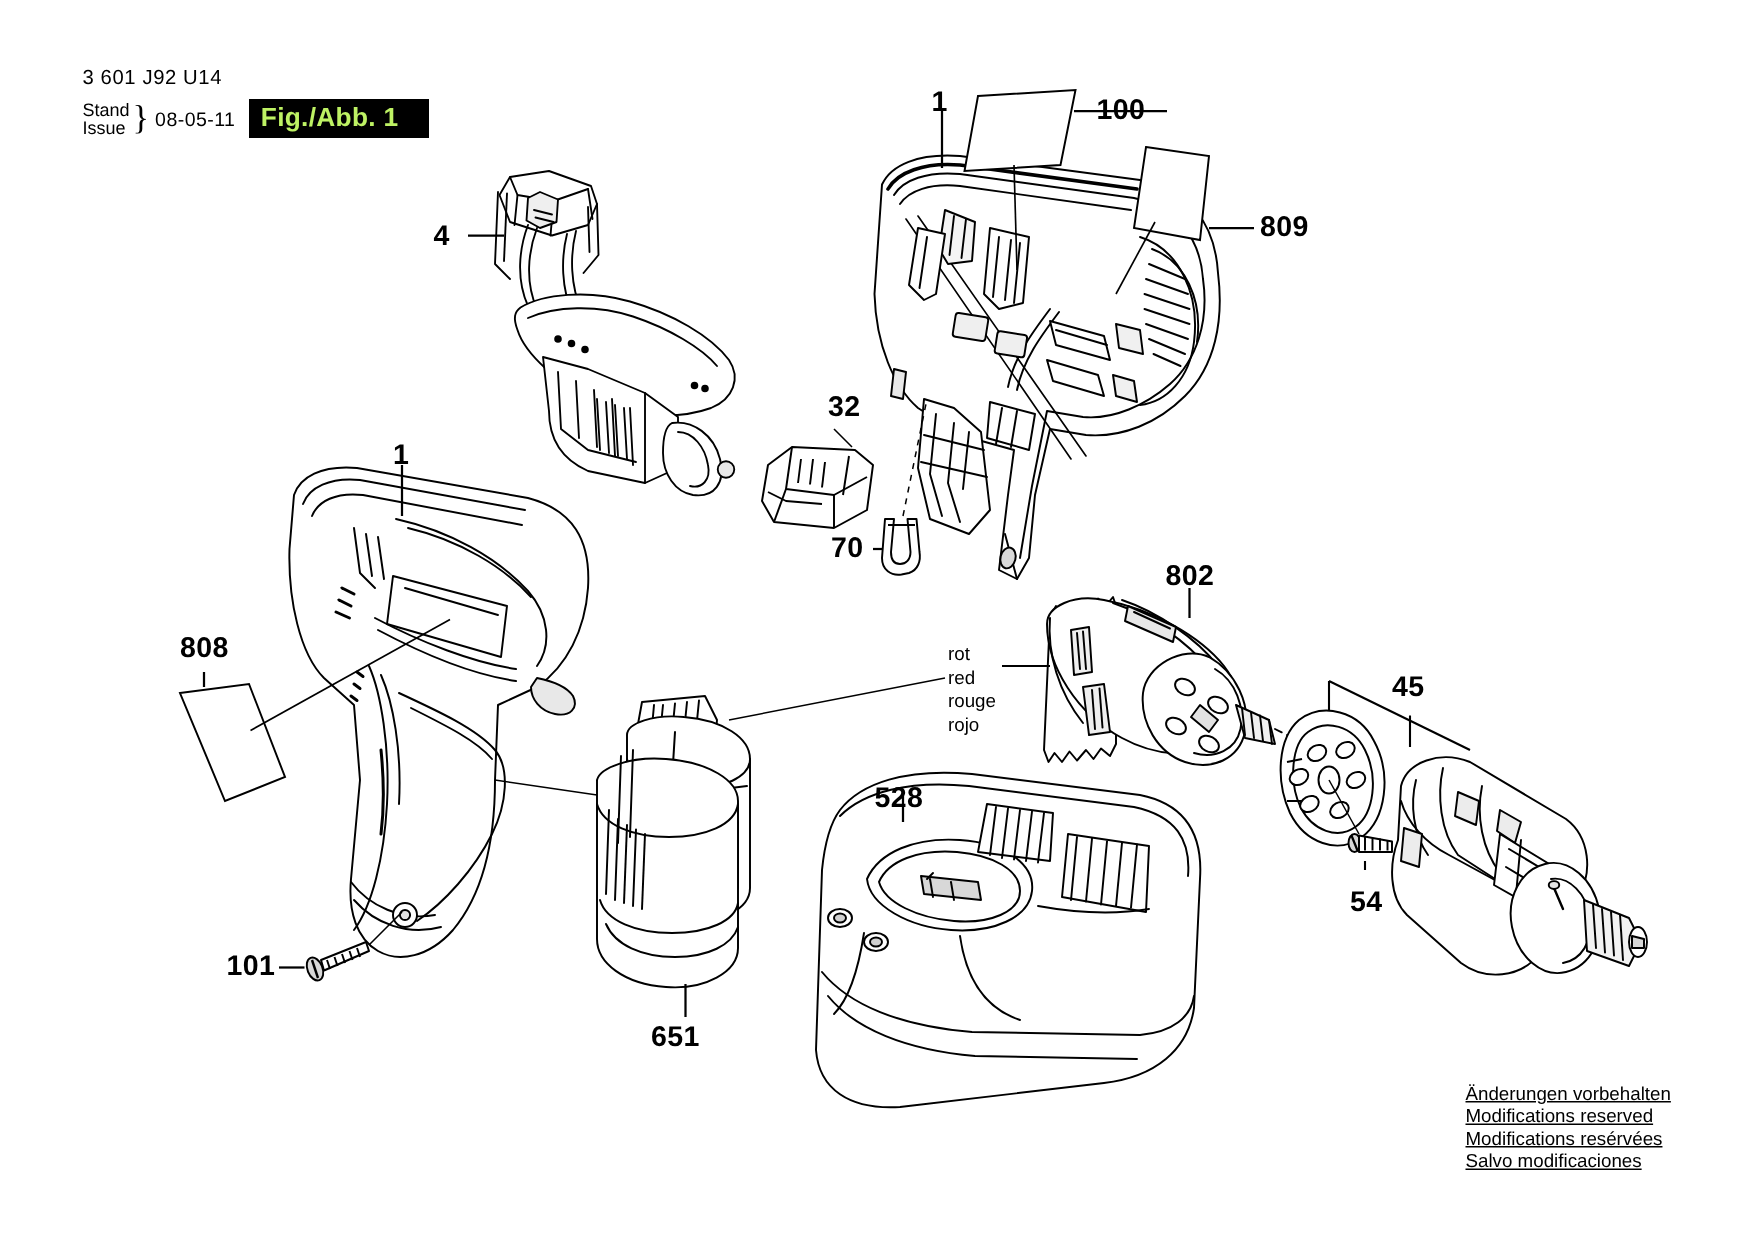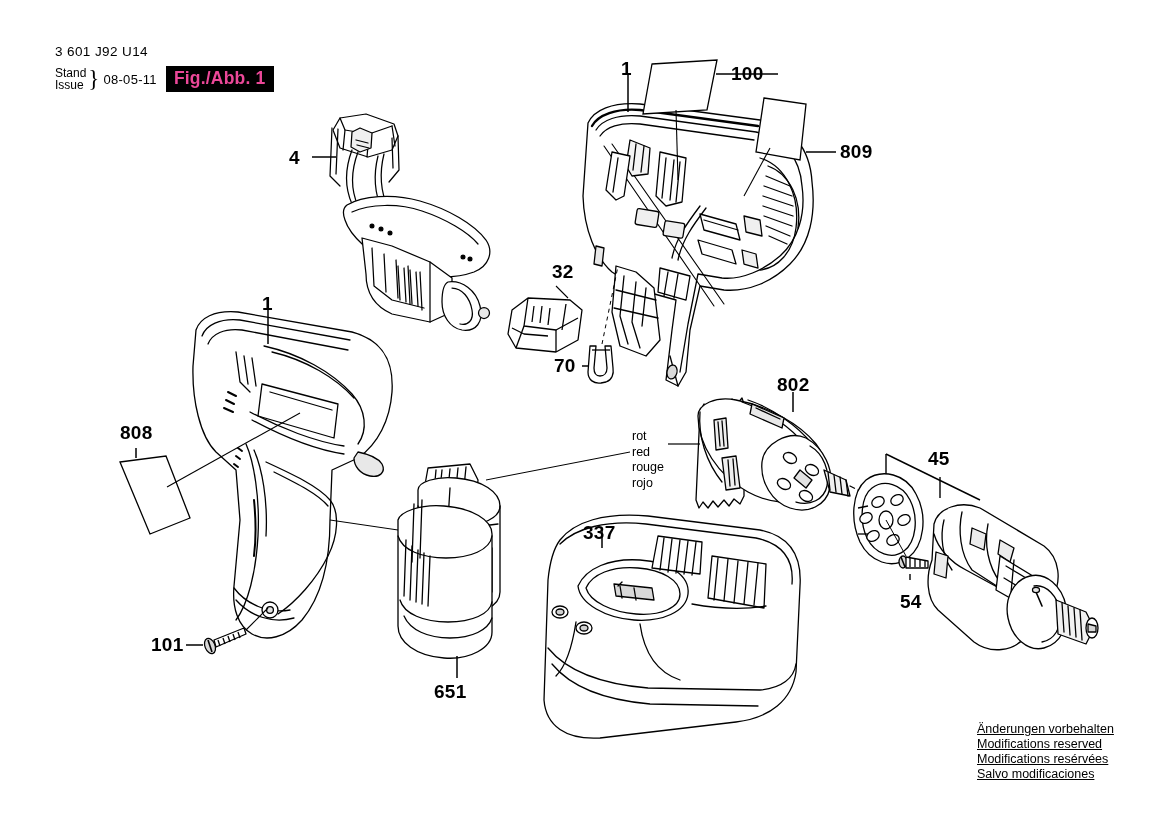--- a/index.html
+++ b/index.html
@@ -13,22 +13,22 @@
   svg.layer{position:absolute;left:0;top:0;width:1169px;height:826px;}
 
   
   .hdr{position:absolute;left:55px;top:44px;}
   .hdr .code{font-size:13.5px;letter-spacing:.4px;white-space:nowrap;}
   .hdr .row2{display:flex;align-items:center;margin-top:7px;}
   .hdr .stack{font-size:12px;line-height:12.5px;text-align:left;}
   .hdr .brace{font-size:23px;line-height:20px;margin:0 4px 0 2px;font-family:"Liberation Serif",serif;}
   .hdr .date{font-size:13px;letter-spacing:.3px;margin-right:9px;white-space:nowrap;}
   .hdr .badge{
-    background:#000;color:#ec4899;font-size:17.5px;font-weight:bold;
-    padding:2px 8px 3px 8px;letter-spacing:.2px;white-space:nowrap;
+    background:#000;color:#bef264;font-size:17.5px;font-weight:bold;
+    padding:2px 20px 3px 8px;letter-spacing:.2px;white-space:nowrap;
   }
 
   
   .num{
     position:absolute;font-size:19px;font-weight:bold;
     letter-spacing:.3px;white-space:nowrap;
   }
 
   
   .colorwords{
@@ -505,21 +505,21 @@
   <div class="num" style="left:120px;top:422px;">808</div>
 
   <div class="num" style="left:552px;top:261px;">32</div>
 
   <div class="num" style="left:554px;top:355px;">70</div>
 
   <div class="num" style="left:151px;top:634px;">101</div>
 
   <div class="num" style="left:434px;top:681px;">651</div>
 
-  <div class="num" style="left:583px;top:522px;">337</div>
+  <div class="num" style="left:583px;top:522px;">528</div>
 
   <div class="num" style="left:777px;top:374px;">802</div>
 
   <div class="num" style="left:928px;top:448px;">45</div>
 
   <div class="num" style="left:900px;top:591px;">54</div>
 
   <div class="colorwords">
     <div>rot</div>
     <div>red</div>

